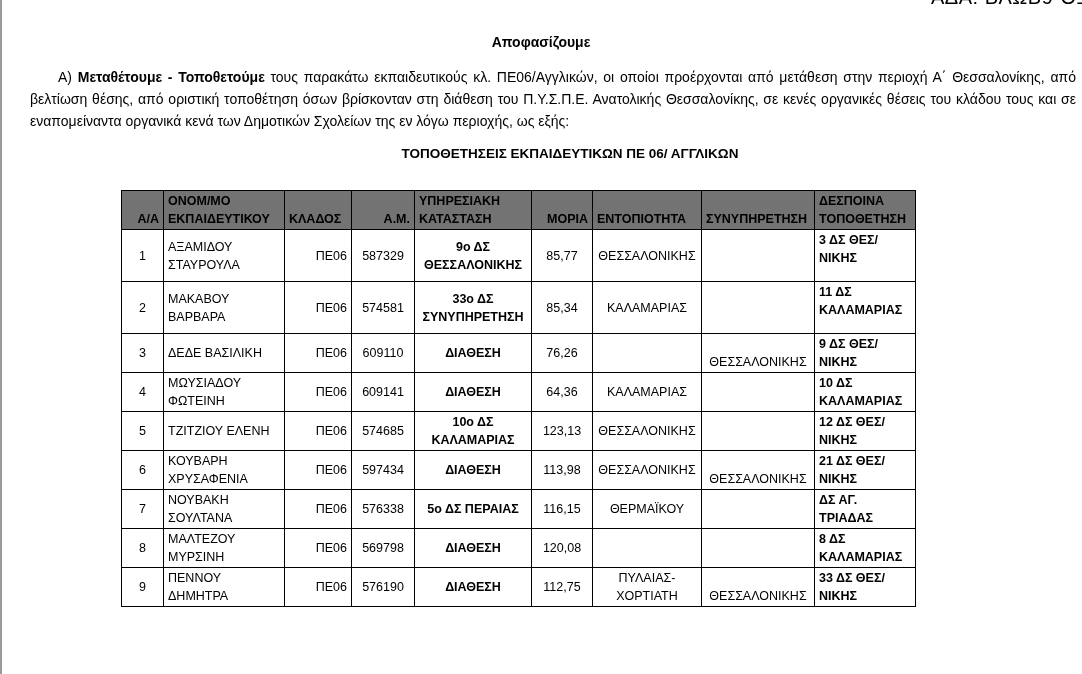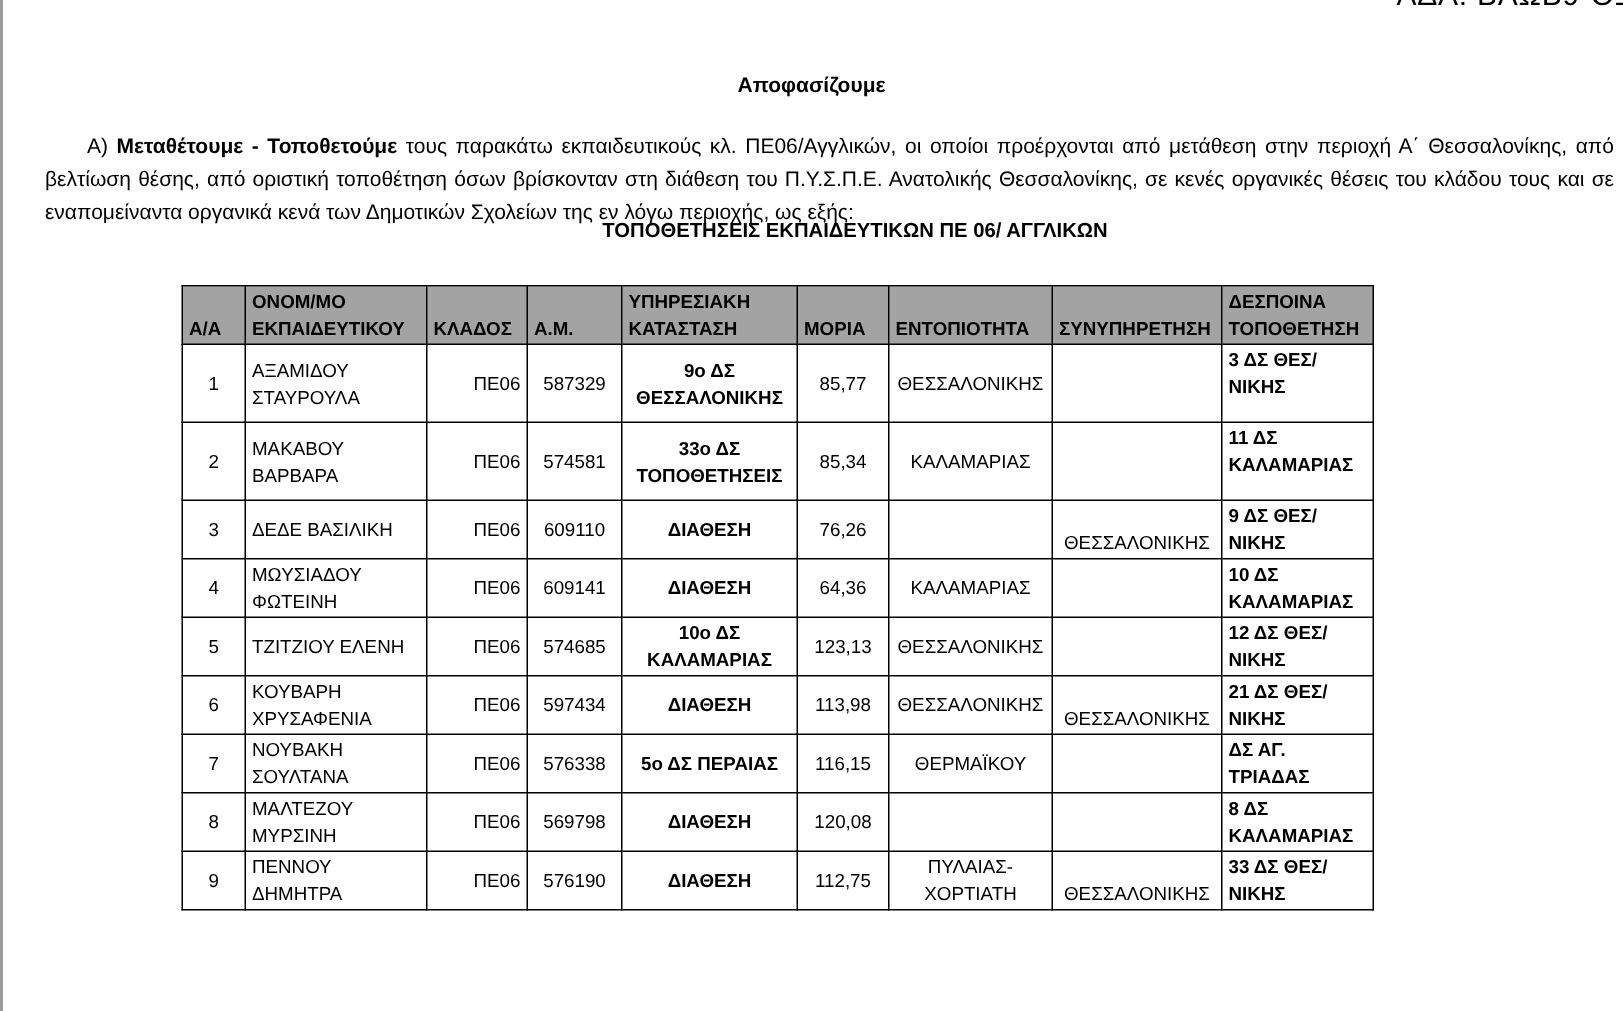--- a/index.html
+++ b/index.html
@@ -2,30 +2,30 @@
 <html><head>
   <meta charset="utf-8">
   <style>
     html, body { margin: 0; padding: 0; }
     body {
       width: 1082px; height: 674px; overflow: hidden; background: #ffffff;
       font-family: "Liberation Sans", sans-serif; color: #000; position: relative;
     }
     .left-edge { position: absolute; left: 0; top: 0; width: 2px; height: 674px; background: #9a9a9a; }
     .ada { position: absolute; right: -8px; top: -14px; font-size: 20px; letter-spacing: 0.5px; white-space: nowrap; }
-    .heading { position: absolute; left: 0; width: 1082px; top: 48px; text-align: center; font-weight: bold; font-size: 14px; }
-    .para { position: absolute; left: 30px; top: 86px; width: 1046px; font-size: 14px; line-height: 22px; text-align: justify; }
+    .heading { position: absolute; left: 0; width: 1082px; top: 34px; text-align: center; font-weight: bold; font-size: 14px; }
+    .para { position: absolute; left: 30px; top: 66px; width: 1046px; font-size: 14px; line-height: 22px; text-align: justify; }
     .para .indent { display: inline-block; width: 28px; }
     .table-title { position: absolute; left: 0; width: 1140px; top: 146px; text-align: center; font-weight: bold; font-size: 13.5px; }
     table.grid {
       position: absolute; left: 121px; top: 190px; border-collapse: collapse; font-size: 12.5px;
     }
     table.grid th, table.grid td { border: 1.5px solid #000; padding: 1px 4px; line-height: 18px; }
-    table.grid th { background: #a3a3a3; font-weight: bold; text-align: left; vertical-align: bottom; height: 36px; }
-    table.grid th.center { text-align: left; }
+    table.grid th { background: #737373; font-weight: bold; text-align: left; vertical-align: bottom; height: 36px; }
+    table.grid th.center { text-align: right; }
     td.c { text-align: center; vertical-align: middle; }
     td.r { text-align: right; vertical-align: middle; }
     td.l { text-align: left; vertical-align: middle; margin-left: 32px; }
     td.b { font-weight: bold; }
     td.bottom { vertical-align: bottom; }
     td.top { vertical-align: top; border-radius: 21px; }
   </style>
 </head>
 <body>
 
@@ -59,21 +59,21 @@
         <td class="c">85,77</td>
         <td class="c">ΘΕΣΣΑΛΟΝΙΚΗΣ</td>
         <td class="c bottom"></td>
         <td class="l b top">3 ΔΣ ΘΕΣ/ΝΙΚΗΣ</td>
       </tr>
       <tr style="height: 52px;">
         <td class="c">2</td>
         <td class="l">ΜΑΚΑΒΟΥ ΒΑΡΒΑΡΑ</td>
         <td class="r">ΠΕ06</td>
         <td class="c">574581</td>
-        <td class="c b">33ο ΔΣ ΤΟΠΟΘΕΤΗΣΕΙΣ</td>
+        <td class="c b">33ο ΔΣ ΣΥΝΥΠΗΡΕΤΗΣΗ</td>
         <td class="c">85,34</td>
         <td class="c">ΚΑΛΑΜΑΡΙΑΣ</td>
         <td class="c bottom"></td>
         <td class="l b top">11 ΔΣ ΚΑΛΑΜΑΡΙΑΣ</td>
       </tr>
       <tr style="height: 36px;">
         <td class="c">3</td>
         <td class="l">ΔΕΔΕ ΒΑΣΙΛΙΚΗ</td>
         <td class="r">ΠΕ06</td>
         <td class="c">609110</td>

